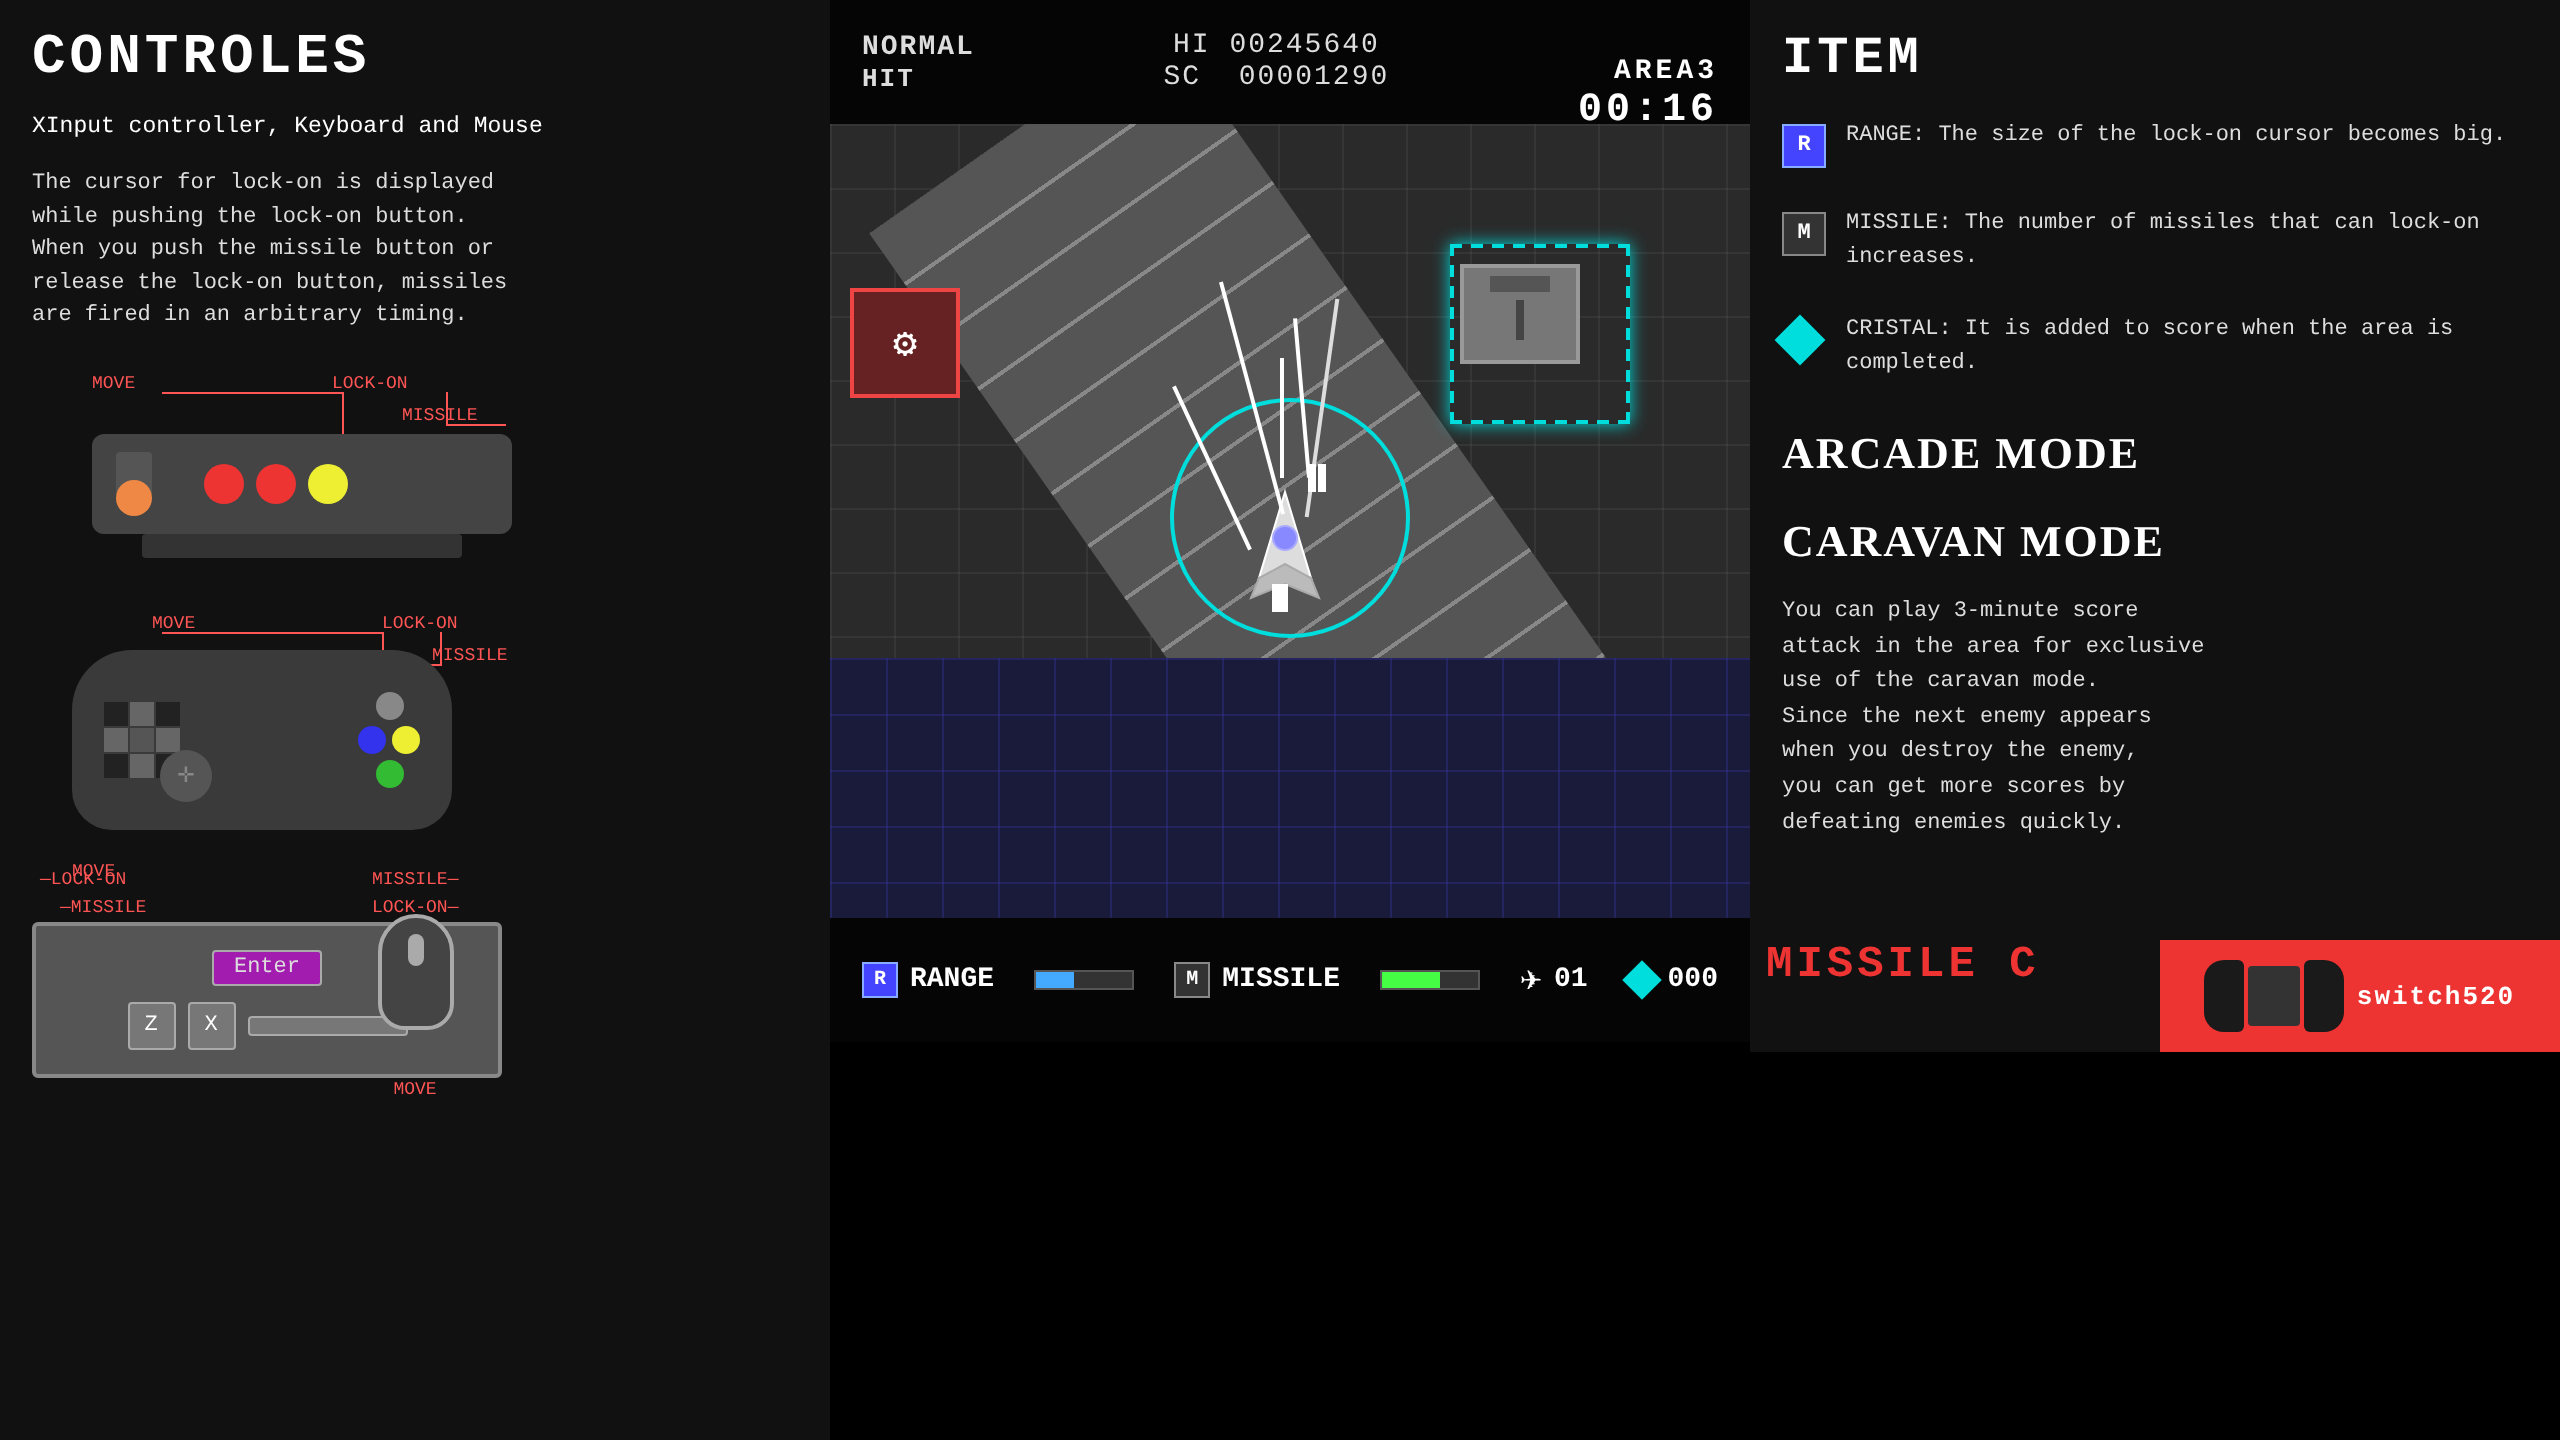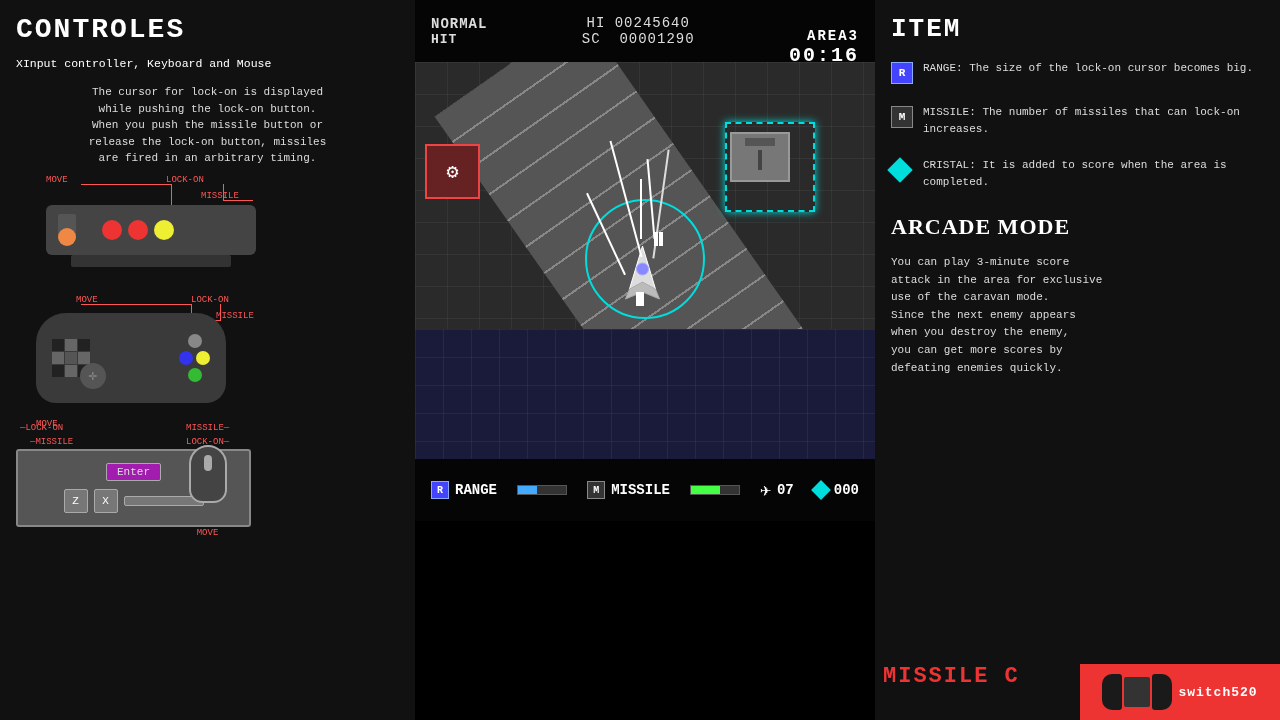--- a/index.html
+++ b/index.html
@@ -36,22 +36,21 @@
     #left-panel .subtitle {
       font-size: 11.5px;
       color: #fff;
       margin-bottom: 6px;
     }
 
     #left-panel .description {
       font-size: 11px;
       color: #ddd;
       line-height: 1.5;
-      margin-bottom: 0;
-      text-align: center;
+      margin-bottom: 12px;
     }
 
     
     .controllers-area {
       display: flex;
       flex-direction: column;
       gap: 10px;
     }
 
     
@@ -245,21 +244,21 @@
       align-items: center;
       justify-content: center;
       font-size: 10px;
       font-weight: bold;
     }
 
     
     #right-panel {
       width: 405px;
       min-width: 405px;
-      height: 720px;
+      height: 526px;
       background: #111;
       padding: 14px 16px;
       display: flex;
       flex-direction: column;
       gap: 10px;
       overflow: hidden;
     }
 
     #right-panel h2 {
       font-size: 26px;
@@ -532,21 +531,21 @@
     </div>
     <div class="hud-item">
       <div class="icon-m">M</div>
       <span>MISSILE</span>
     </div>
     <div class="hud-bar-container">
       <div class="hud-bar-fill" style="width:60%;background:#4f4;"></div>
     </div>
     <div class="hud-item">
       <span style="font-size:18px;">✈</span>
-      <span>07</span>
+      <span>01</span>
     </div>
     <div class="hud-item">
       <div style="width:14px;height:14px;background:#0dd;transform:rotate(45deg);"></div>
       <span>000</span>
     </div>
   </div>
 </div>
 
 <div id="right-panel" style="position:relative;">
   <h2>ITEM</h2>
@@ -567,20 +566,21 @@
 
   <div class="item-entry">
     <div style="width:18px;height:18px;min-width:18px;background:#0dd;transform:rotate(45deg);margin-top:4px;margin-right:4px;"></div>
     <div class="item-text">
       CRISTAL: It is added to score when the area is completed.
     </div>
   </div>
 
   <div class="section-title">ARCADE MODE</div>
 
+  <div class="section-title">CARAVAN MODE</div>
   <div class="section-text">You can play 3-minute score<br>attack in the area for exclusive<br>use of the caravan mode.<br>Since the next enemy appears<br>when you destroy the enemy,<br>you can get more scores by<br>defeating enemies quickly.</div>
 
   <div style="position:absolute;bottom:0;left:0;right:0;height:56px;display:flex;align-items:flex-start;background:#111;">
     <div style="font-size:22px;font-weight:bold;color:#e33;letter-spacing:2px;padding-left:8px;">
       <span style="color:#e33;">M</span><span style="color:#e33;">ISSILE C</span>
     </div>
     <div style="position:absolute;right:0;bottom:0;width:200px;height:56px;background:#e33;display:flex;align-items:center;justify-content:center;gap:6px;">
 
       <div style="display:flex;align-items:center;gap:2px;">
         <div style="width:20px;height:36px;background:#1a1a1a;border-radius:10px 3px 3px 10px;"></div>

